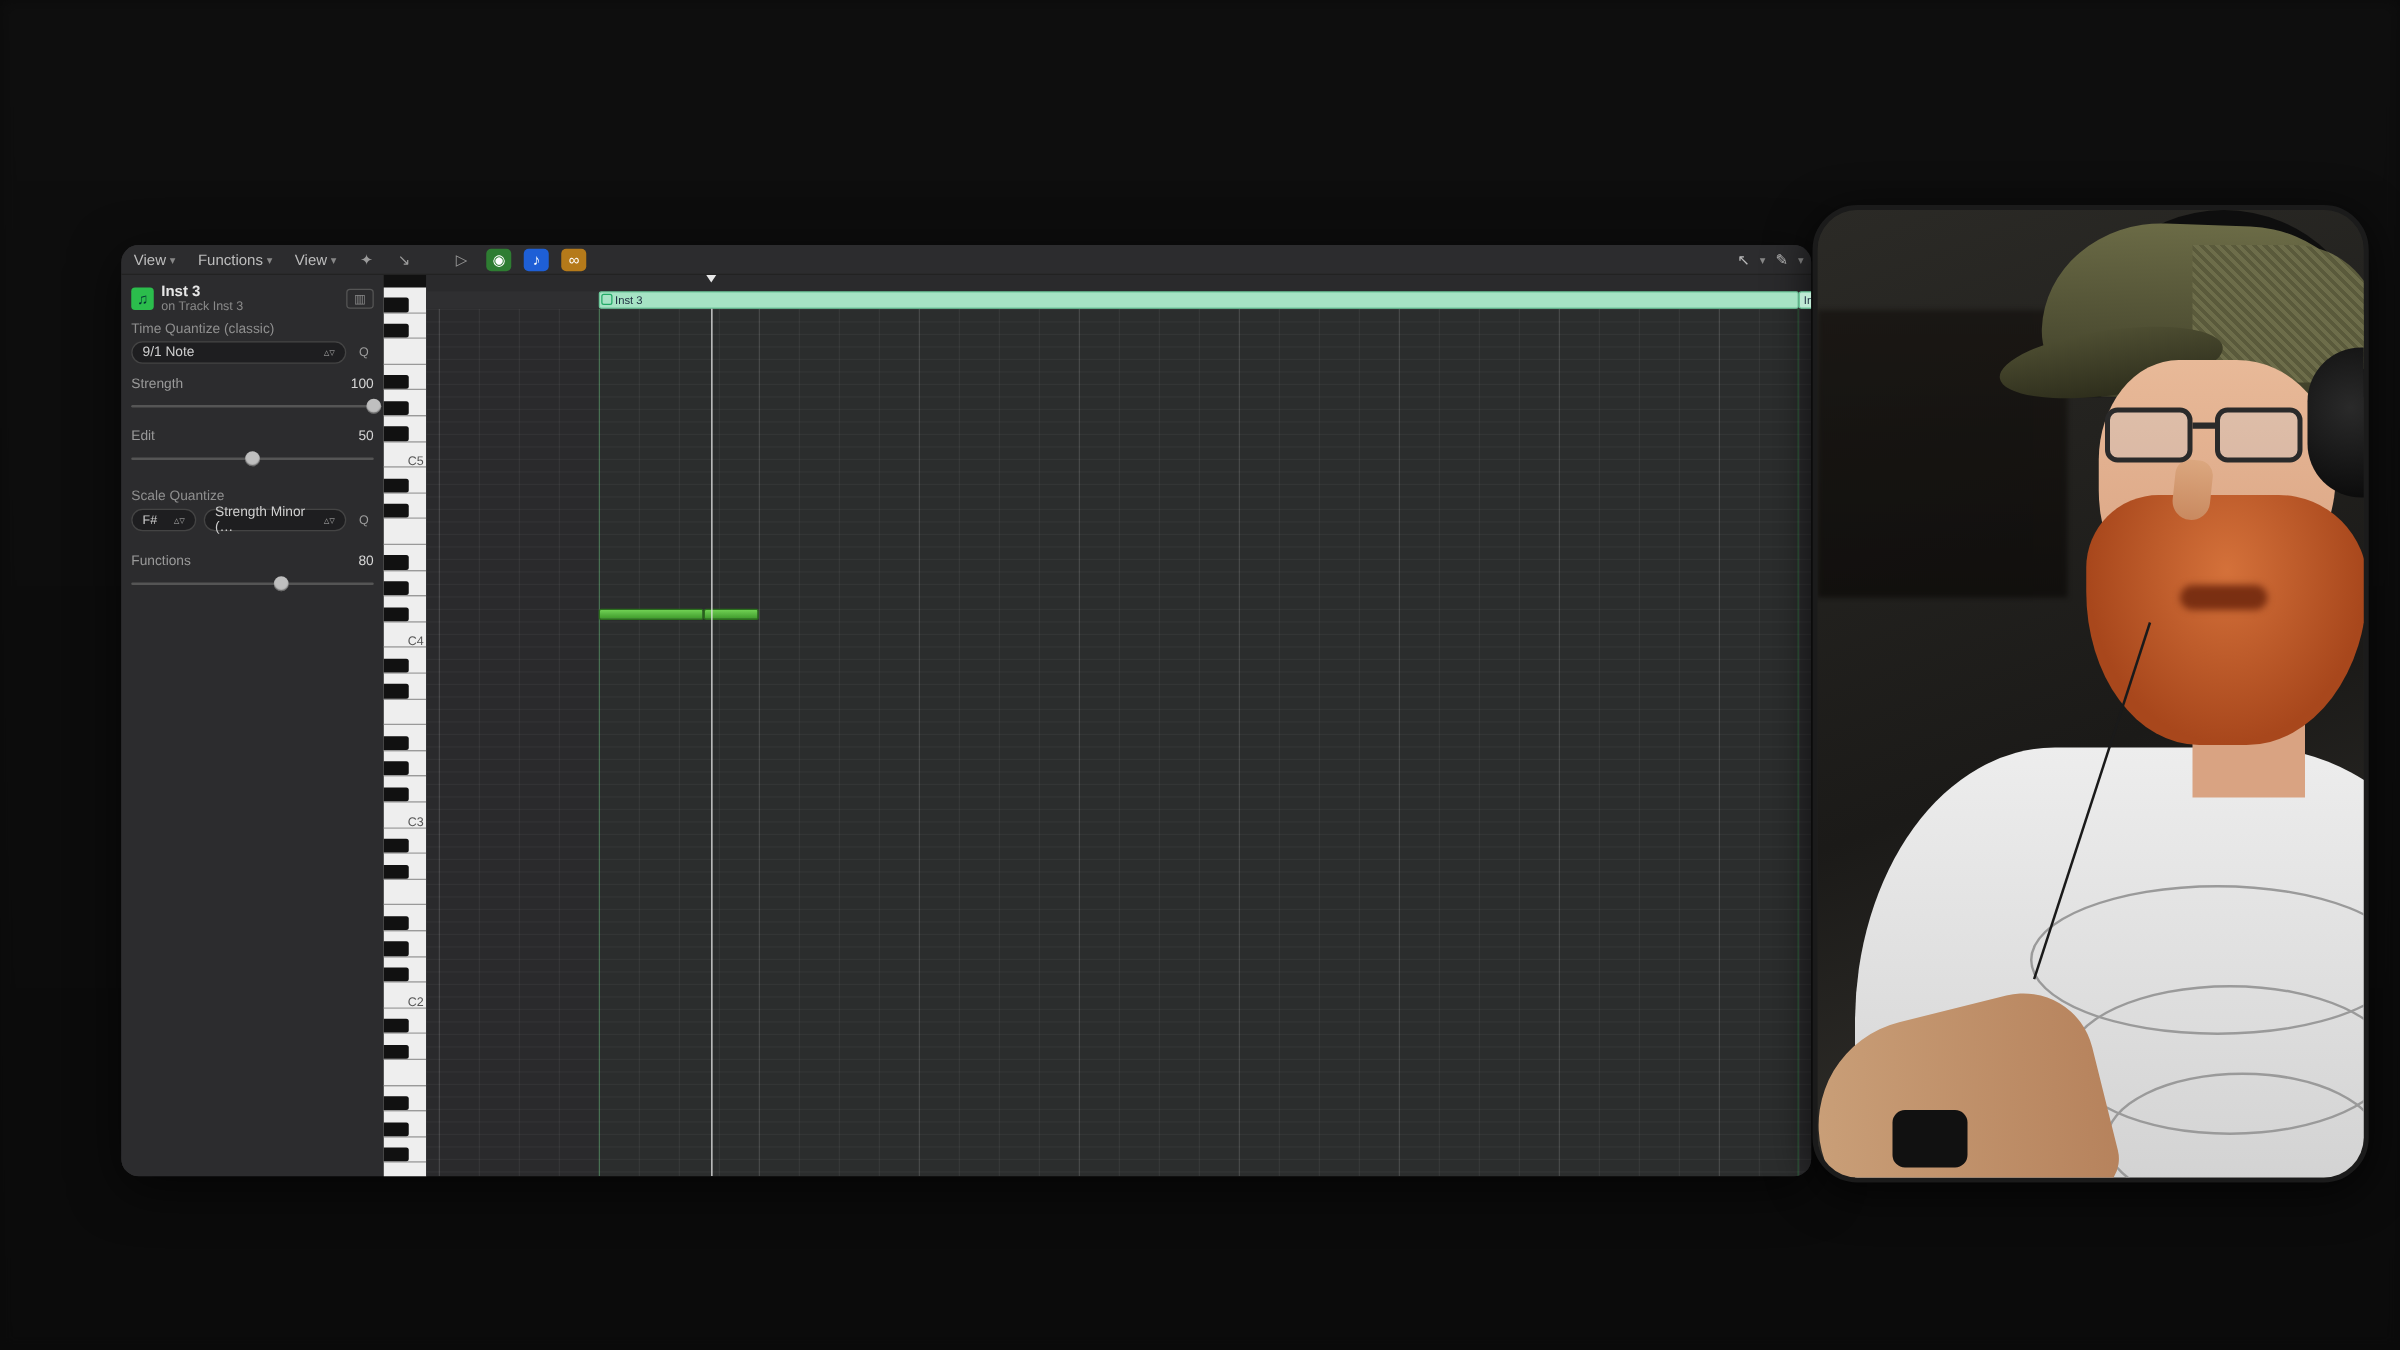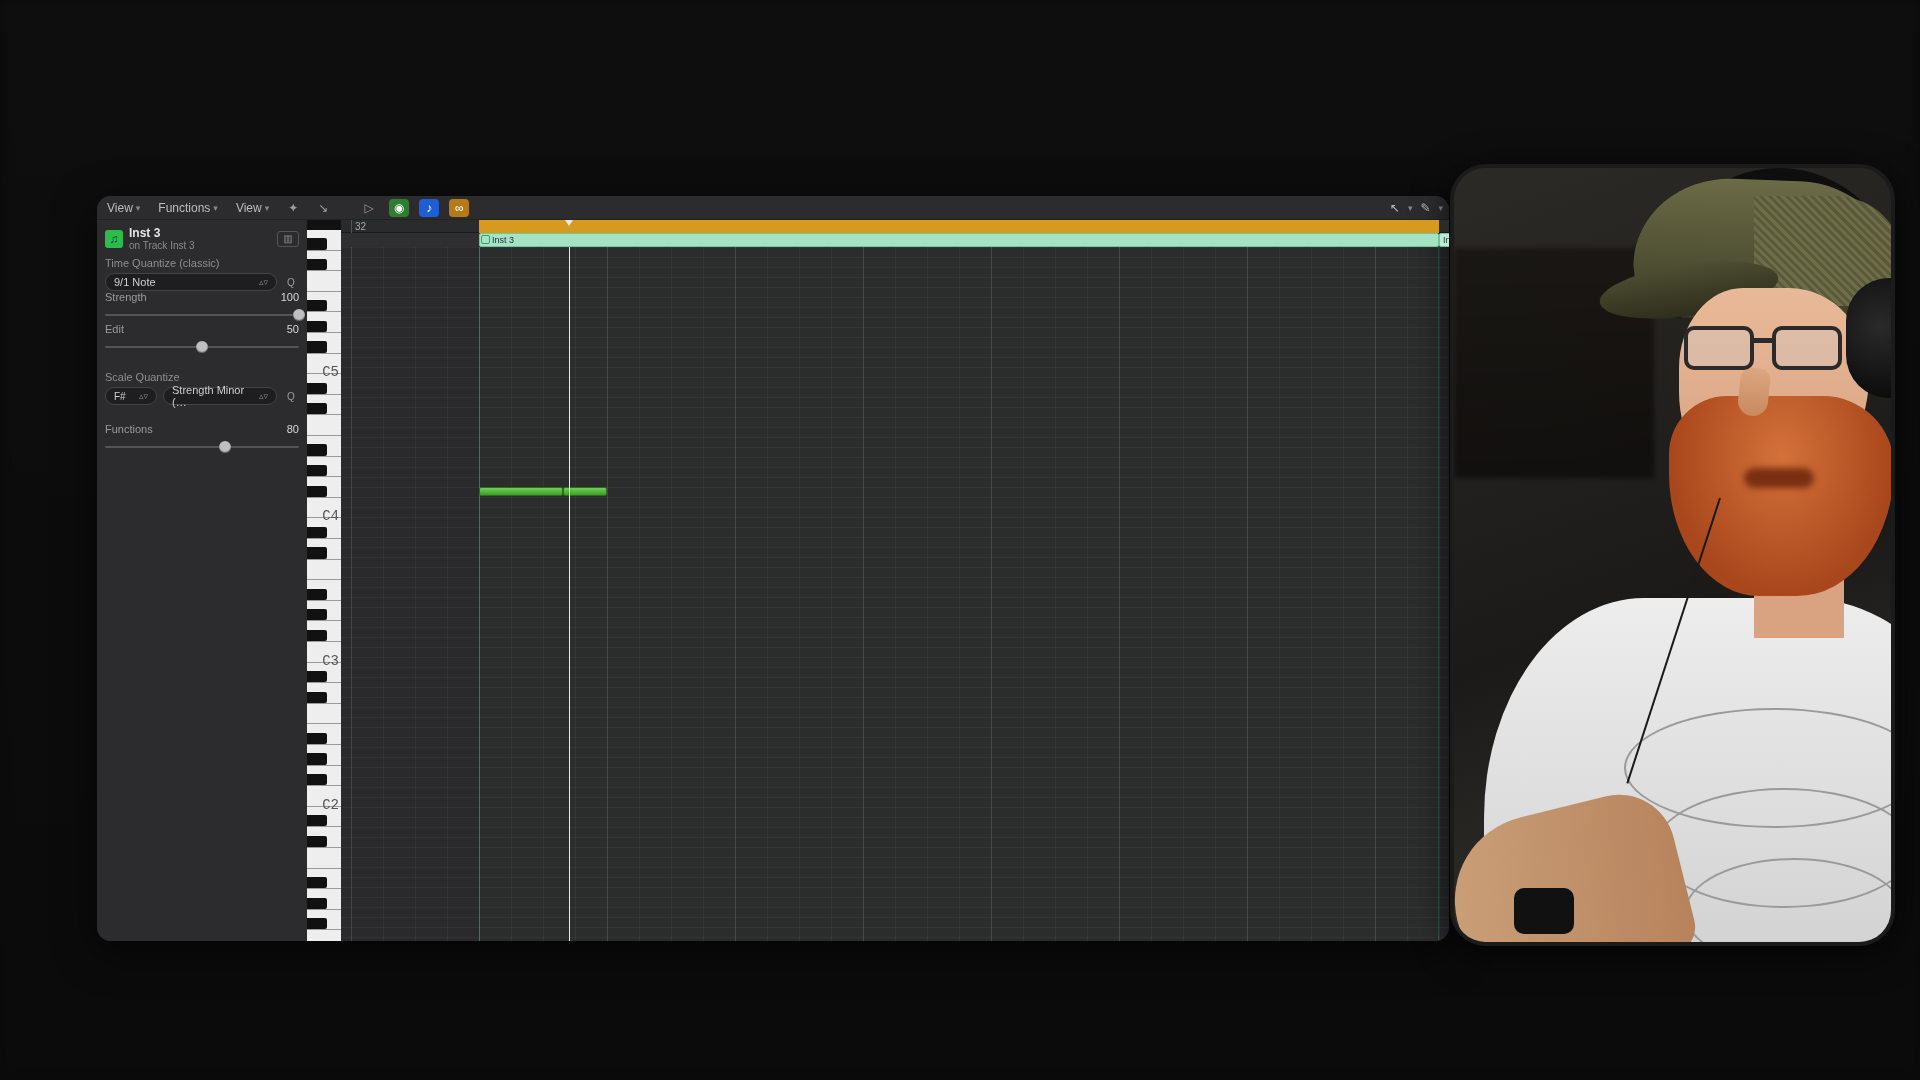--- a/index.html
+++ b/index.html
@@ -42,33 +42,33 @@
   .reg-head{display:flex;align-items:center;margin-bottom:6px;}
   .reg-icon{width:18px;height:18px;background:#2bbd4c;border-radius:3px;margin-right:6px;display:flex;align-items:center;justify-content:center;color:#033;font-size:12px;}
   .reg-title{font-weight:600;color:#e6e6e6;font-size:12px;}
   .reg-sub{font-size:10px;color:#8a8a8a;}
   .mini-toggle{margin-left:auto;width:22px;height:16px;border:1px solid #555;border-radius:3px;display:flex;align-items:center;justify-content:center;color:#888;font-size:10px;}
   .section-label{color:#8f8f8f;font-size:11px;margin-top:6px;}
   .select-row{display:flex;align-items:center;gap:6px;margin-top:4px;}
   .select{flex:1;height:18px;background:#1e1e20;border:1px solid #444;border-radius:9px;padding:0 8px;display:flex;align-items:center;justify-content:space-between;color:#d0d0d0;font-size:11px;}
   .select.small{flex:0 0 52px;font-size:10px;}
   .q-btn{width:16px;height:16px;border-radius:8px;color:#9c9c9c;display:flex;align-items:center;justify-content:center;font-size:10px;}
-  .param{}
+  .param{margin-top:10px;}
   .param-head{display:flex;justify-content:space-between;color:#9a9a9a;font-size:11px;}
   .param-val{color:#d6d6d6;}
   .slider{position:relative;height:16px;margin-top:4px;}
   .track{position:absolute;left:0;right:0;top:7px;height:2px;background:#555;border-radius:1px;}
   .thumb{position:absolute;top:2px;width:12px;height:12px;border-radius:50%;background:#bfbfbf;box-shadow:inset 0 -1px 1px rgba(0,0,0,.5);transform:translateX(-50%);}
 
   
   .keys { width:34px; position:relative; background:#111; }
   .keystrip{position:absolute;left:0;right:0;top:10px;bottom:0;}
   .white-key{position:absolute;left:0;right:0;background:#eee;border-bottom:1px solid #999;}
   .black-key{position:absolute;left:0;width:60%;background:#111;z-index:2;border-radius:0 2px 2px 0;}
-  .oct-label{position:absolute;right:2px;font-size:14px;color:#555;z-index:3;font-family:Liberation Mono, monospace;}
+  .oct-label{position:absolute;right:2px;font-size:10px;color:#555;z-index:3;}
 
   
   .grid { flex:1; position:relative; background:#2a2a2c; overflow:hidden; }
   .ruler{position:absolute;left:0;right:0;top:0;height:13px;background:#2a2b2d;border-bottom:1px solid #1a1a1a;z-index:5;}
   .ruler-mark{position:absolute;top:0;font-size:10px;color:#a8a8a8;padding-left:3px;border-left:1px solid #555;height:13px;line-height:13px;}
   .loop-bar{position:absolute;top:0;height:13px;background:#d79a1f;z-index:4;}
   .region-strip{position:absolute;left:0;right:0;top:13px;height:14px;background:#2f2f31;z-index:5;}
   .region-chip{position:absolute;top:0;height:14px;background:#a6e3c4;border:1px solid #6cc79a;border-radius:2px;font-size:9px;color:#234;line-height:12px;padding-left:12px;}
   .region-chip .loop-icn{position:absolute;left:1px;top:1px;width:9px;height:9px;border:1px solid #2a6;border-radius:2px;}
   .region-chip.tail{background:#bfe9d4;padding-left:3px;}
@@ -284,32 +284,20 @@
             <div class="white-key" style="top: 700.4px; height: 20.6px;"></div>
             <div class="black-key" style="top: 585.16px; height: 11.33px;"></div>
             <div class="black-key" style="top: 605.76px; height: 11.33px;"></div>
             <div class="black-key" style="top: 646.96px; height: 11.33px;"></div>
             <div class="black-key" style="top: 667.56px; height: 11.33px;"></div>
             <div class="black-key" style="top: 688.16px; height: 11.33px;"></div>
           </div>
       </div>
 
       <div class="grid">
-        <div class="ruler" id="ruler">
-            <div class="loop-bar" style="left: 138px; width: 960px;"></div>
-            <div class="ruler-mark" style="left: 10px;">32</div>
-            <div class="ruler-mark" style="left: 138px;">33</div>
-            <div class="ruler-mark" style="left: 266px;">34</div>
-            <div class="ruler-mark" style="left: 394px;">35</div>
-            <div class="ruler-mark" style="left: 522px;">36</div>
-            <div class="ruler-mark" style="left: 650px;">37</div>
-            <div class="ruler-mark" style="left: 778px;">38</div>
-            <div class="ruler-mark" style="left: 906px;">39</div>
-            <div class="ruler-mark" style="left: 1034px;">40</div>
-          </div>
         <div class="region-strip" id="regionstrip">
             <div class="region-chip" style="left: 138px; width: 960px;"><span class="loop-icn"></span>Inst 3</div>
             <div class="region-chip tail" style="left: 1098px; width: 128px;">Inst 3</div>
           </div>
         <div class="note-area" id="notearea">
             <div class="region-bg" style="left: 138px; width: 960px;"></div>
             <div class="vline bar" style="left: 10px;"></div>
             <div class="vline" style="left: 42px;"></div>
             <div class="vline" style="left: 74px;"></div>
             <div class="vline" style="left: 106px;"></div>

